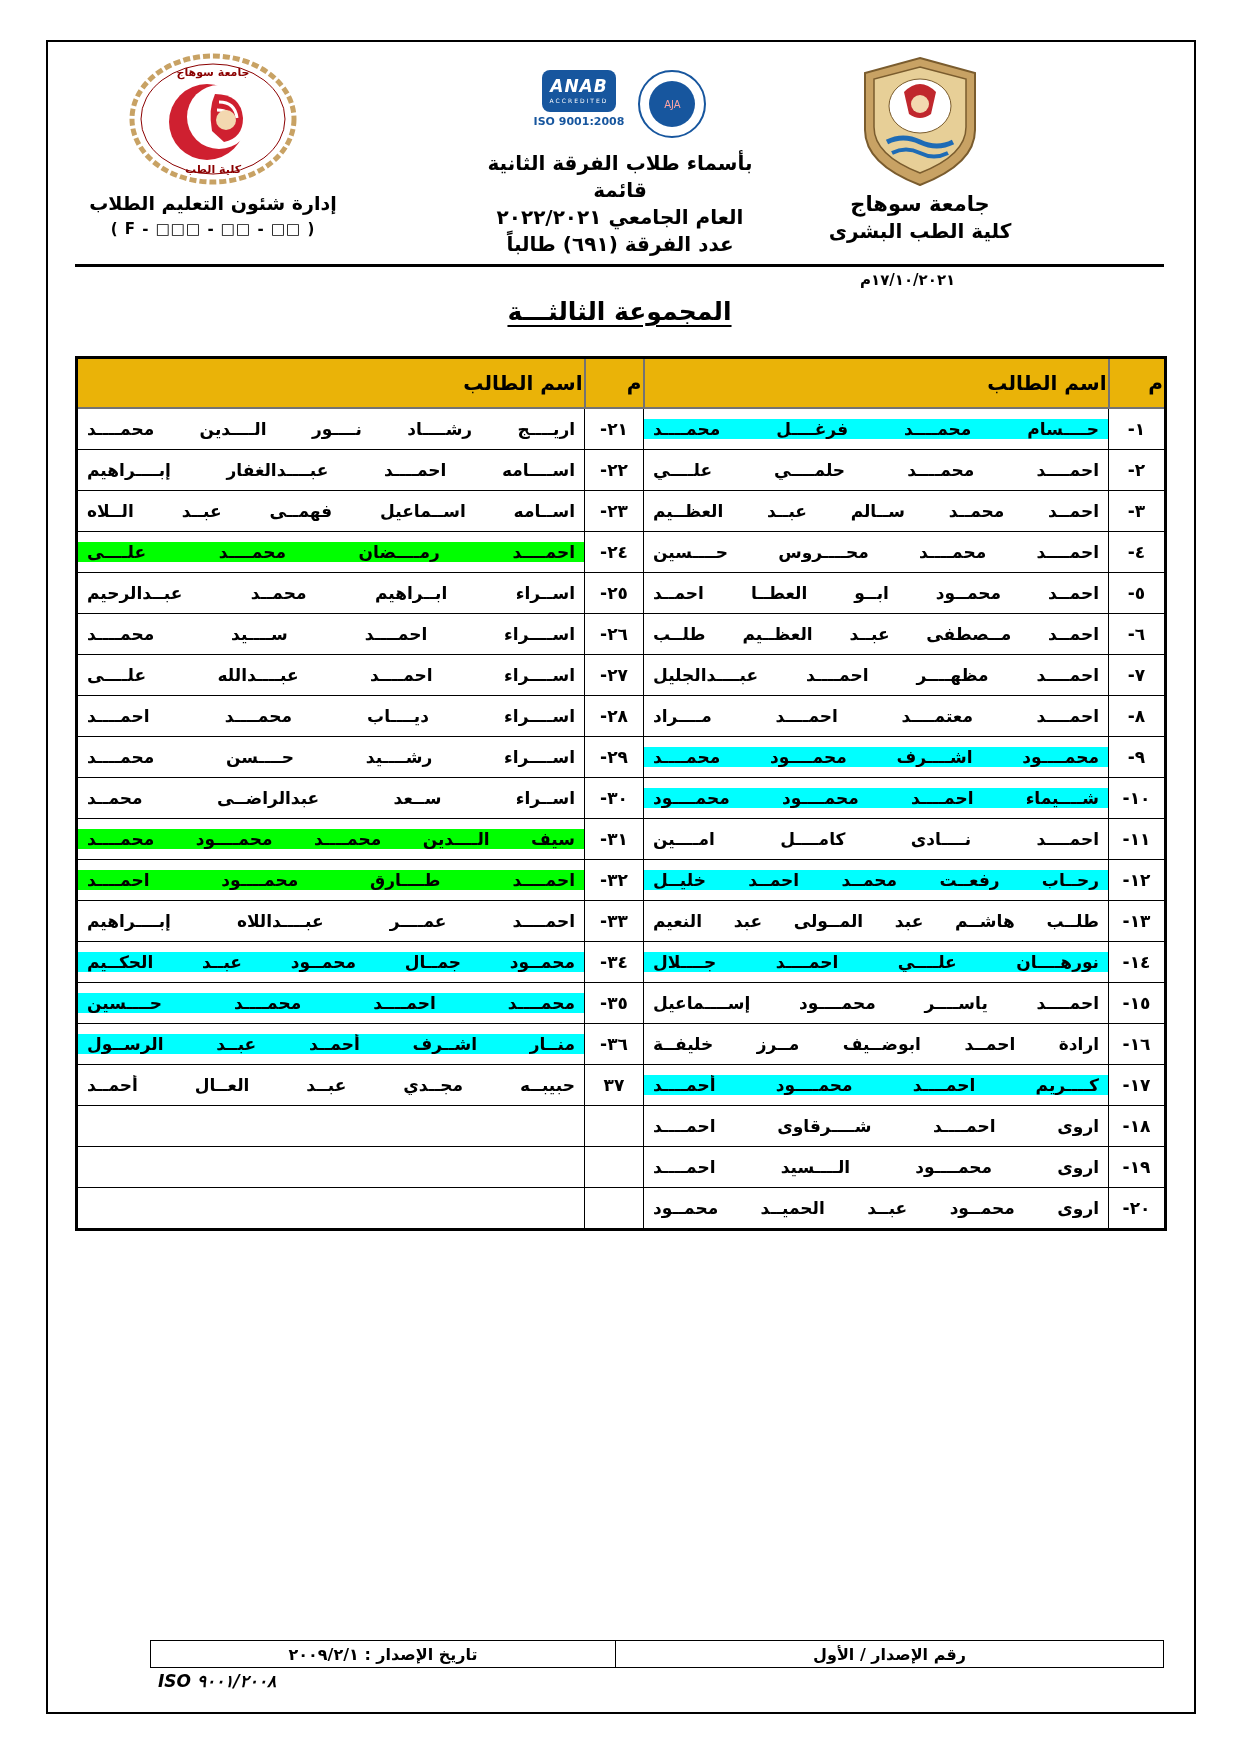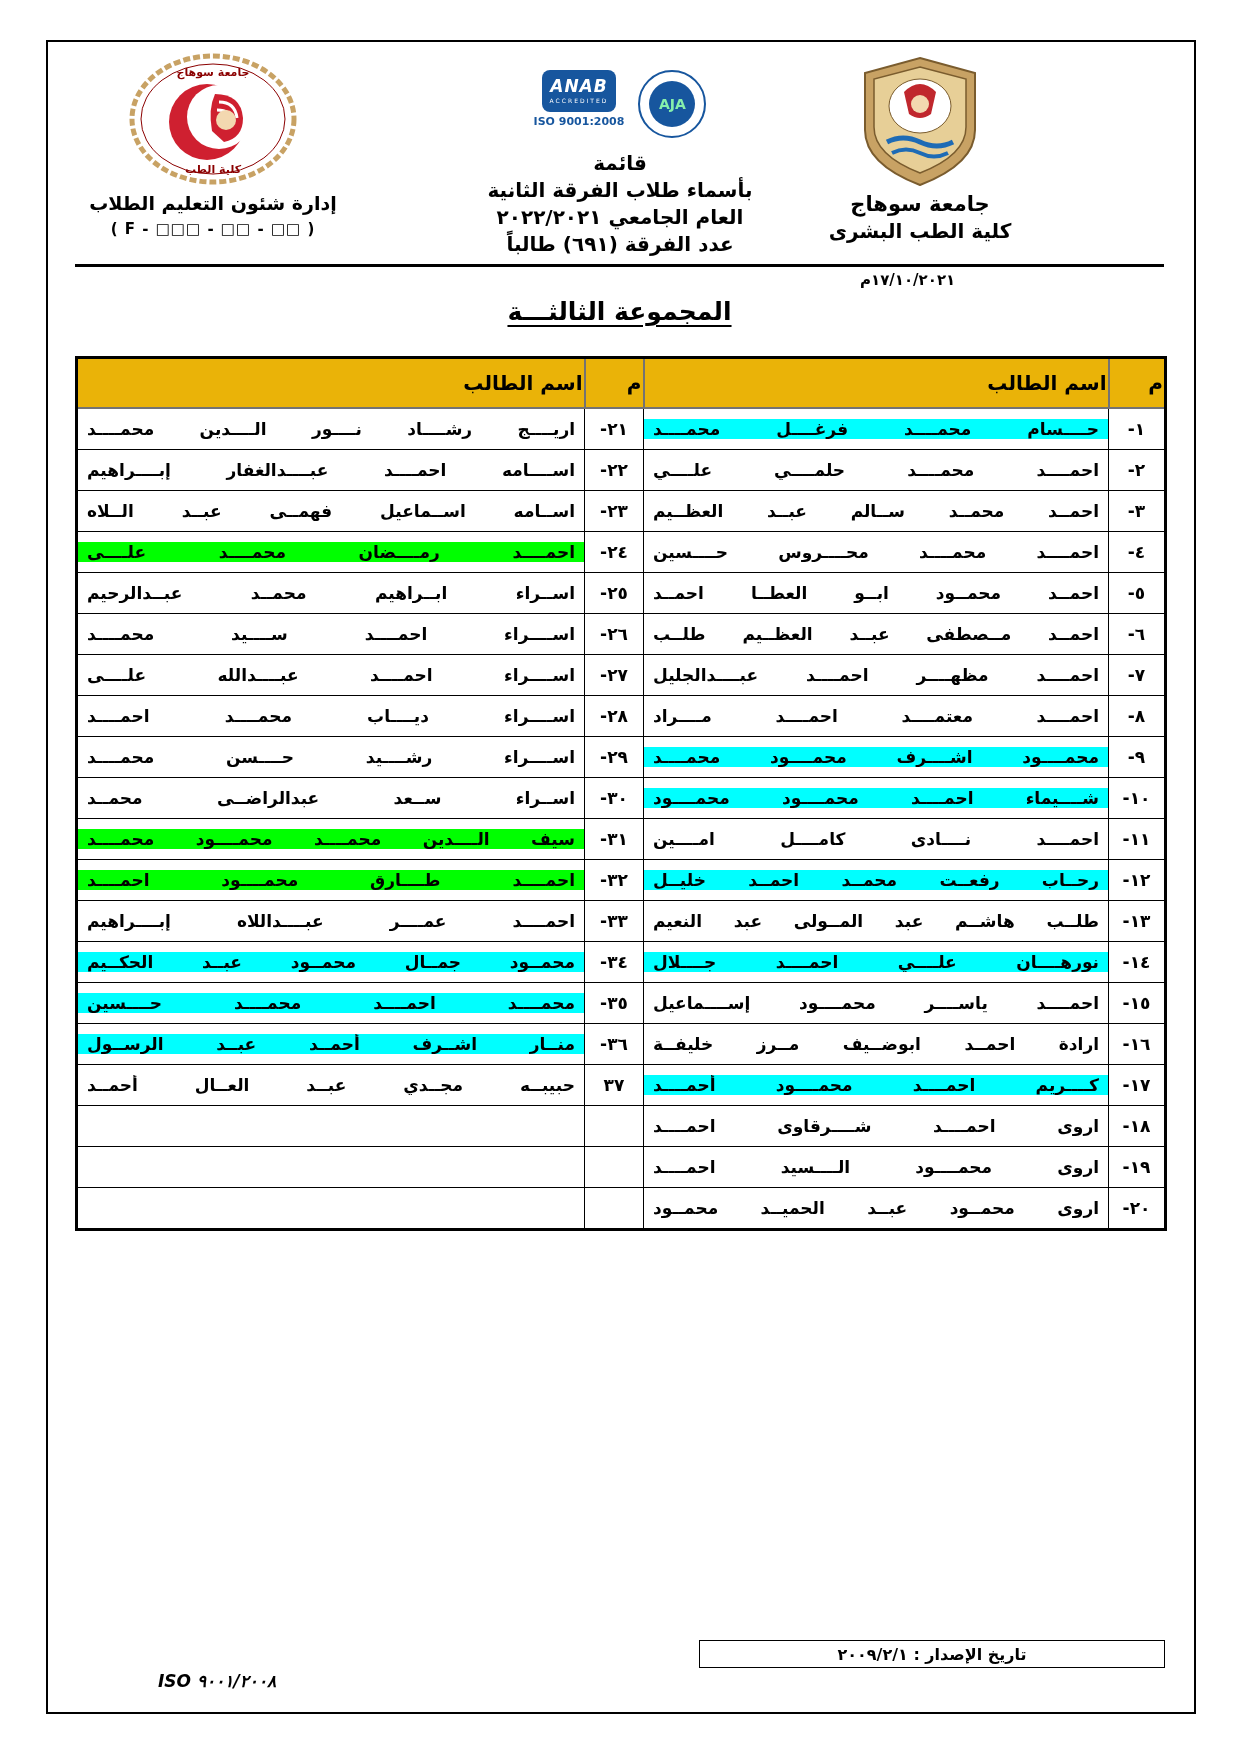--- a/index.html
+++ b/index.html
@@ -18,21 +18,21 @@
   .hdr-center{left:410px;top:70px;width:420px;text-align:center;}
   .logos-row{display:flex;justify-content:center;align-items:flex-start;gap:14px;height:76px;}
   .anab{display:flex;flex-direction:column;align-items:center;}
   .anab-box{width:74px;height:42px;background:#17569e;border-radius:8px;color:#fff;
     display:flex;flex-direction:column;align-items:center;justify-content:center;line-height:1;}
   .anab-box .anab-word{font-weight:bold;font-style:italic;font-size:17px;letter-spacing:1px;}
   .anab-box .anab-acc{font-size:6px;letter-spacing:2px;margin-top:3px;}
   .anab-iso{color:#17569e;font-weight:bold;font-size:11px;margin-top:3px;}
   .aja{width:64px;height:64px;border-radius:50%;background:#fff;border:2px solid #17569e;position:relative;}
   .aja-inner{position:absolute;left:9px;top:9px;right:9px;bottom:9px;border-radius:50%;background:#17569e;
-    color:#86efac;display:flex;align-items:center;justify-content:center;font-weight:bold;font-size:14px;}
+    color:#fca5a5;display:flex;align-items:center;justify-content:center;font-weight:normal;font-size:10px;}
   .center-titles{direction:rtl;font-weight:bold;font-size:20px;line-height:27px;margin-top:4px;}
   .center-titles div{white-space:nowrap;}
 
   .hdr-left{left:88px;top:52px;width:250px;display:flex;flex-direction:column;align-items:center;text-align:center;}
   .hdr-left .dept-name{font-size:19px;font-weight:bold;margin-top:6px;direction:rtl;white-space:nowrap;}
   .hdr-left .dept-code{font-size:15px;font-weight:bold;margin-top:6px;direction:ltr;letter-spacing:1px;}
 
   .hr-line{left:75px;top:264px;width:1089px;height:3px;background:#000;}
   .date-line{left:860px;top:271px;width:304px;direction:rtl;text-align:left;font-weight:bold;font-size:15px;}
 
@@ -94,22 +94,22 @@
         <span class="anab-word">ANAB</span>
         <span class="anab-acc">ACCREDITED</span>
       </div>
       <div class="anab-iso">ISO 9001:2008</div>
     </div>
     <div class="aja">
       <div class="aja-inner">AJA</div>
     </div>
   </div>
   <div class="center-titles">
+    <div>بأسماء طلاب الفرقة الثانية</div>
     <div>قائمة</div>
-    <div>بأسماء طلاب الفرقة الثانية</div>
     <div>العام الجامعي ٢٠٢٢/٢٠٢١</div>
     <div>عدد الفرقة (٦٩١) طالباً</div>
   </div>
 </div>
 
 <div class="abs hdr-left">
   <svg width="172" height="134" viewBox="0 0 172 134">
     <ellipse cx="86" cy="67" rx="81" ry="63" fill="#ffffff" stroke="#c8a264" stroke-width="5" stroke-dasharray="7 3"></ellipse>
     <ellipse cx="86" cy="67" rx="72" ry="55" fill="#ffffff" stroke="#8b0000" stroke-width="1"></ellipse>
     <circle cx="80" cy="70" r="38" fill="#cf2030"></circle>
@@ -345,15 +345,16 @@
         </td>
         <td class="num"><span class="num-text"></span></td>
         <td class="name">
           <span class="cell-text"></span>
         </td>
       </tr>
     </tbody>
 </table>
 
 <div class="abs footer-row">
+  <div class="footer-cell issue-no">رقم الإصدار / الأول</div>
   <div class="footer-cell issue-date">تاريخ الإصدار : ٢٠٠٩/٢/١</div>
 </div>
 <div class="abs iso-line">ISO ٩٠٠١/٢٠٠٨</div>
 
 </body></html>

